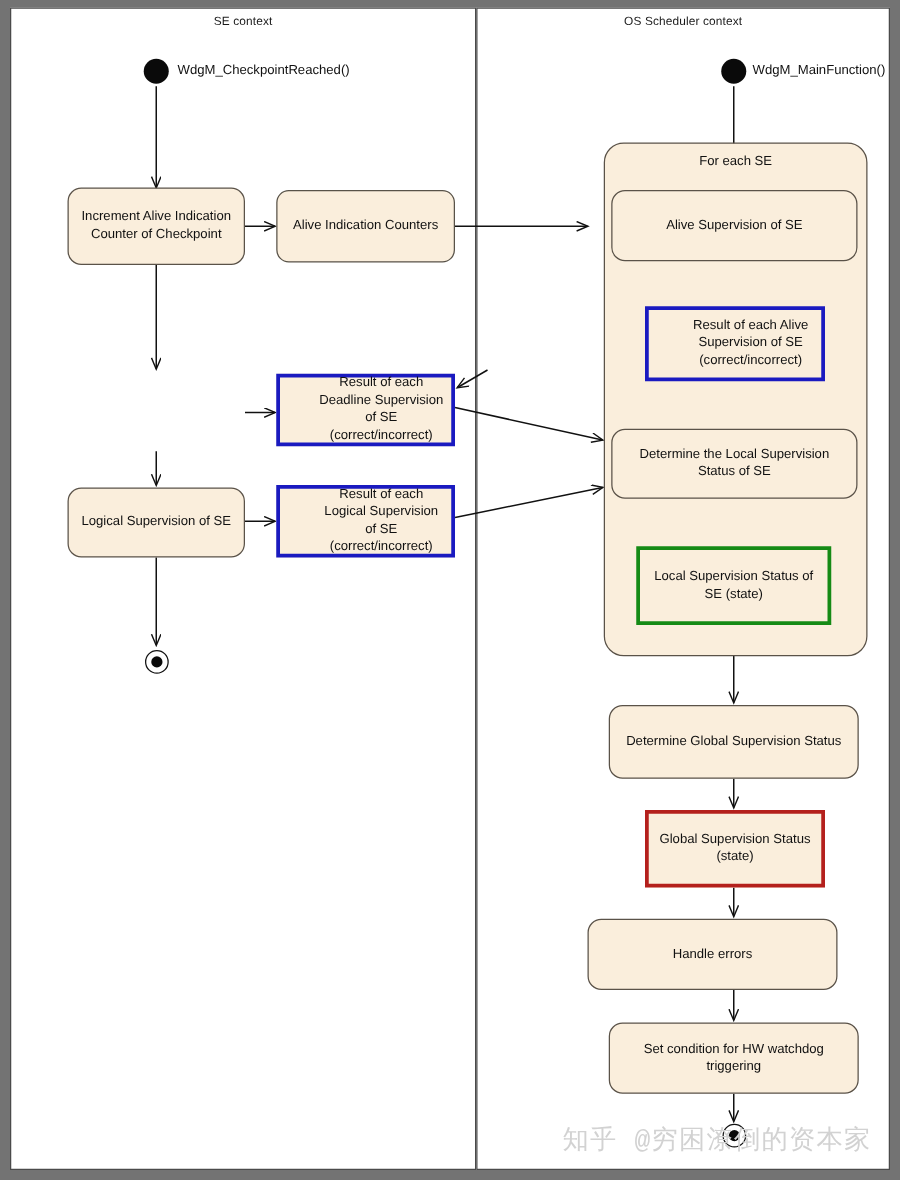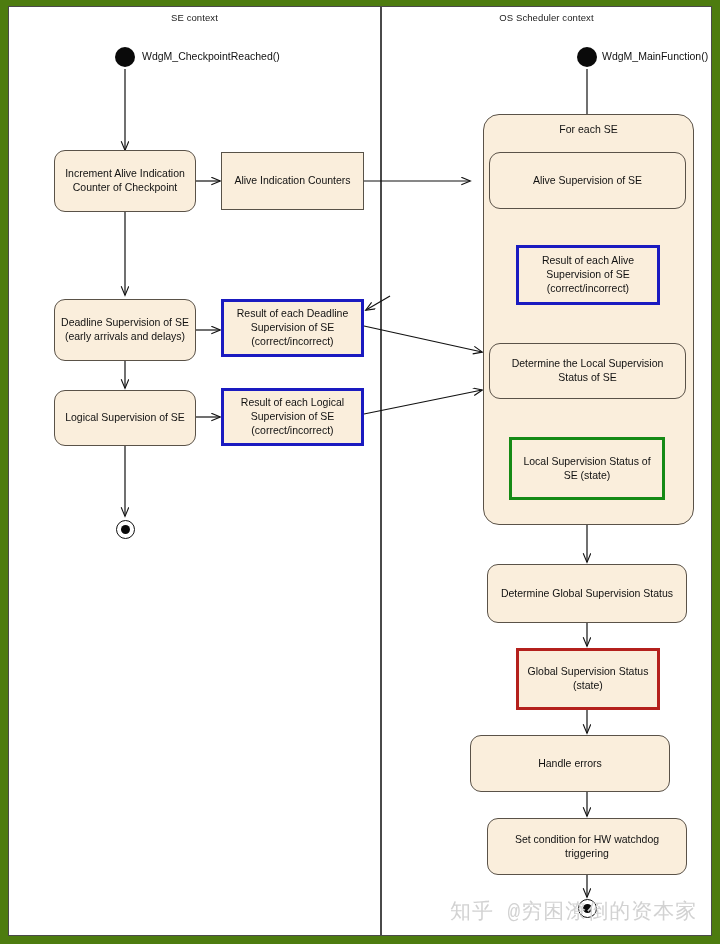--- a/index.html
+++ b/index.html
@@ -4,21 +4,21 @@
 <style>
   html, body {
     margin: 0;
     padding: 0;
     background: #ffffff;
   }
   #canvas {
     position: relative;
     width: 720px;
     height: 944px;
-    background: #4d7c0f;
+    background: #737373;
     font-family: "Liberation Sans", sans-serif;
     overflow: hidden;
   }
   
   .lane {
     position: absolute;
     box-sizing: border-box;
     border: 1px solid #4a4a4a;
     background: #ffffff;
   }
@@ -40,24 +40,24 @@
     display: flex;
     align-items: center;
     justify-content: center;
     text-align: center;
     font-size: 10.5px;
     line-height: 1.32;
     color: #111111;
     padding: 3px 6px;
   }
   .node.square {
-    border-radius: 0;
+    border-radius: 10px;
     border: 1.4px solid #585248;
   }
-  .node.blue   { border: 3px solid #1a1ac0; border-radius: 0; }
+  .node.blue   { border: 3px solid #1a1ac0; border-radius: 0; padding-left: 31px; }
   .node.green  { border: 3px solid #158a15; border-radius: 0; }
   .node.red    { border: 3px solid #b4201c; border-radius: 0; }
   
   .group-box {
     position: absolute;
     box-sizing: border-box;
     background: #faeedc;
     border: 1.3px solid #5a5248;
     border-radius: 16px;
   }
@@ -186,23 +186,20 @@
   <div class="start-label" style="left:142px; top:50px;">WdgM_CheckpointReached()</div>
 
   <div class="node" style="left:54px; top:150px; width:142px; height:62px;">
     <span>Increment Alive Indication Counter of Checkpoint</span>
   </div>
 
   <div class="node square" style="left:221px; top:152px; width:143px; height:58px;">
     <span>Alive Indication Counters</span>
   </div>
 
-  <div class="node" style="left:54px; top:299px; width:142px; height:62px;">
-    <span>Deadline Supervision of SE (early arrivals and delays)</span>
-  </div>
 
   <div class="node blue" style="left:221px; top:299px; width:143px; height:58px;">
     <span>Result of each Deadline Supervision of SE (correct/incorrect)</span>
   </div>
 
   <div class="node" style="left:54px; top:390px; width:142px; height:56px;">
     <span>Logical Supervision of SE</span>
   </div>
 
   <div class="node blue" style="left:221px; top:388px; width:143px; height:58px;">

